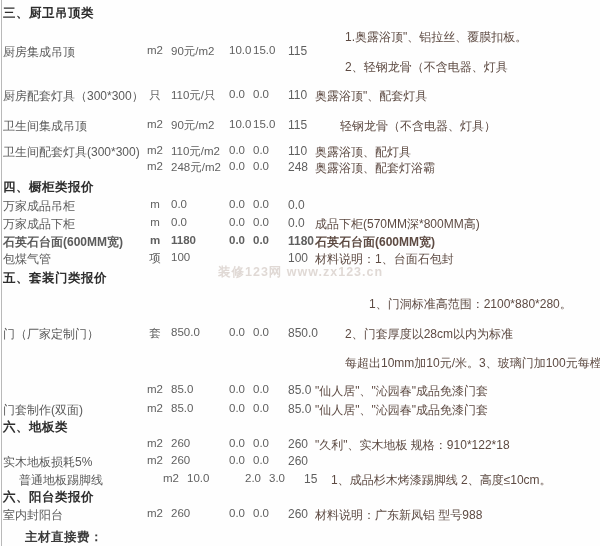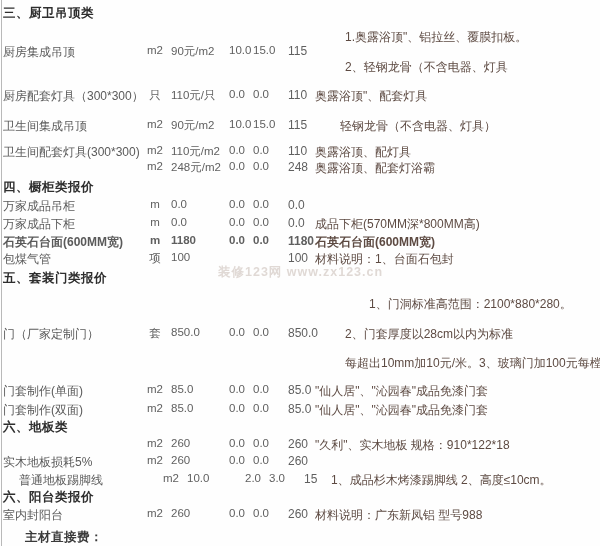--- a/index.html
+++ b/index.html
@@ -145,21 +145,20 @@
         <span class="cell price">850.0</span>
         <span class="cell c1">0.0</span>
         <span class="cell c2">0.0</span>
         <span class="cell c3">850.0</span>
         <span class="cell remark" style="left: 345px;">2、门套厚度以28cm以内为标准</span>
       </div>
       <div class="row" style="top: 355px;">
         <span class="cell remark" style="left: 345px;">每超出10mm加10元/米。3、玻璃门加100元每樘。</span>
       </div>
       <div class="row" style="top: 383px;">
-        <span class="cell name">门套制作(单面)</span>
         <span class="cell unit">m2</span>
         <span class="cell price">85.0</span>
         <span class="cell c1">0.0</span>
         <span class="cell c2">0.0</span>
         <span class="cell c3">85.0</span>
         <span class="cell remark" style="left: 315px;">"仙人居"、"沁园春"成品免漆门套</span>
       </div>
       <div class="row" style="top: 402px;">
         <span class="cell name">门套制作(双面)</span>
         <span class="cell unit">m2</span>

